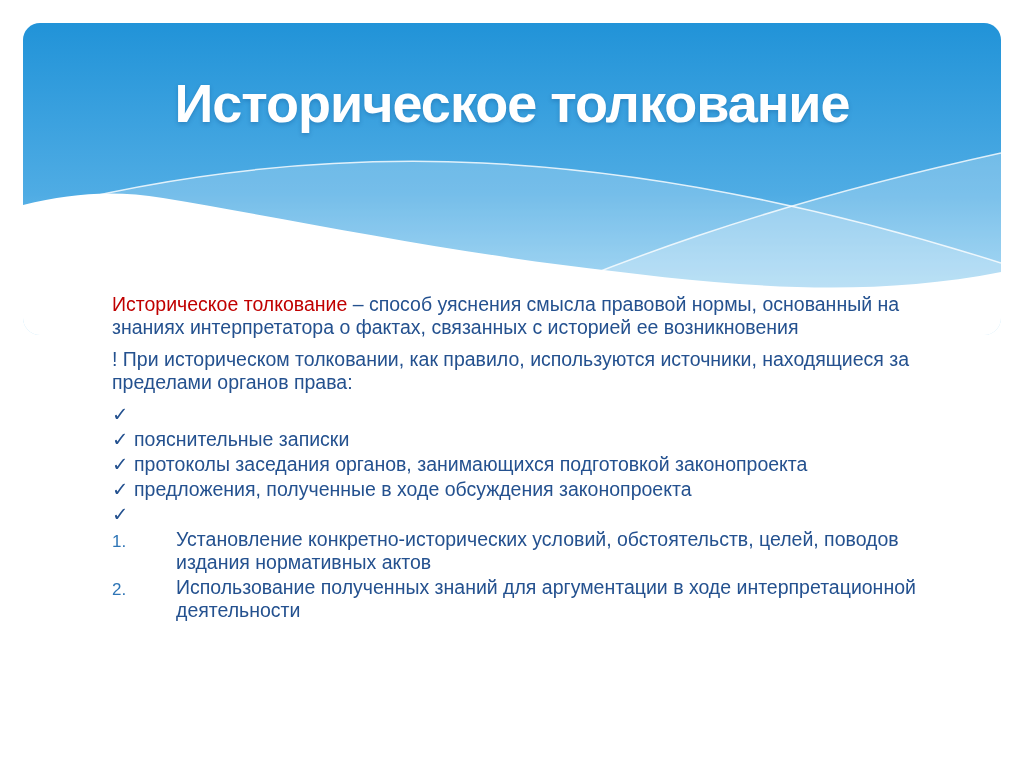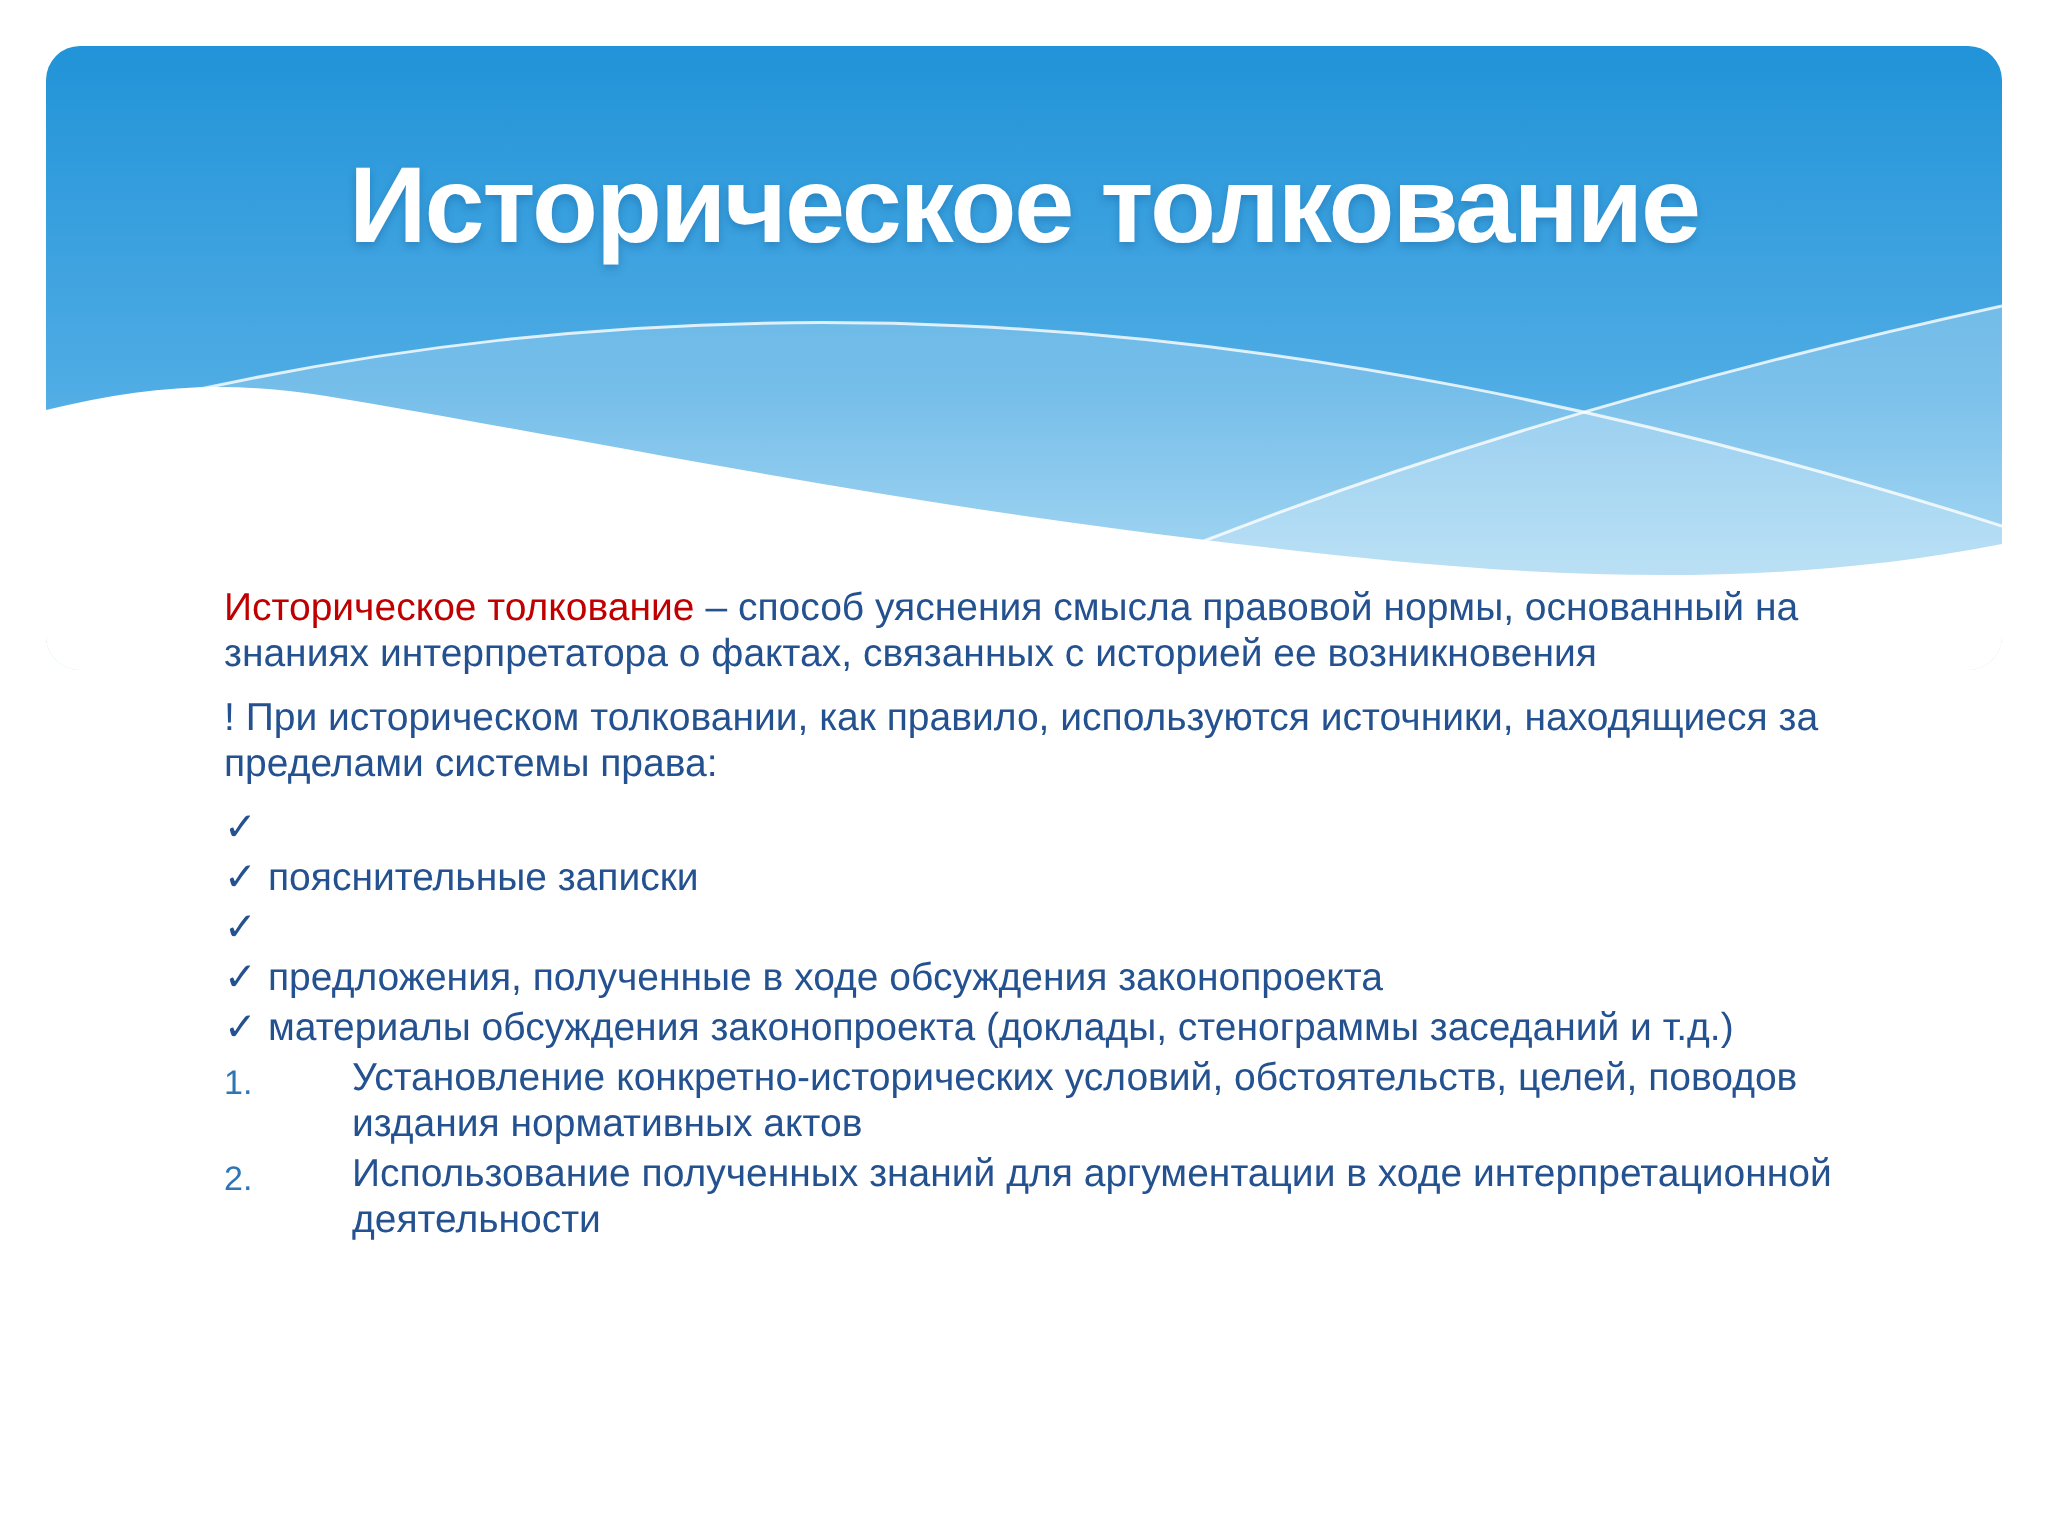--- a/index.html
+++ b/index.html
@@ -76,40 +76,40 @@
       </g>
     </svg>
   </div>
 
   <h1 class="slide-title">Историческое толкование</h1>
 
   <div class="body-text">
 
     <p class="para"><span class="hl">Историческое толкование</span><span> – способ уяснения смысла правовой нормы, основанный на знаниях интерпретатора о фактах, связанных с историей ее возникновения</span></p>
 
-    <p class="para">! При историческом толковании, как правило, используются источники, находящиеся за пределами системы права:</p>
+    <p class="para">! При историческом толковании, как правило, используются источники, находящиеся за пределами органов права:</p>
 
     <div class="check-list">
       <div class="check-item">
         <span class="check">✓</span>
       </div>
       <div class="check-item">
         <span class="check">✓</span>
         <span>пояснительные записки</span>
       </div>
       <div class="check-item">
         <span class="check">✓</span>
+        <span>протоколы заседания органов, занимающихся подготовкой законопроекта</span>
       </div>
       <div class="check-item">
         <span class="check">✓</span>
         <span>предложения, полученные в ходе обсуждения законопроекта</span>
       </div>
       <div class="check-item">
         <span class="check">✓</span>
-        <span>материалы обсуждения законопроекта (доклады, стенограммы заседаний и т.д.)</span>
       </div>
     </div>
 
 
     <div>
       <div class="stage-item">
         <span class="num">1.</span>
         <span class="txt">Установление конкретно-исторических условий, обстоятельств, целей, поводов издания нормативных актов</span>
       </div>
       <div class="stage-item">

